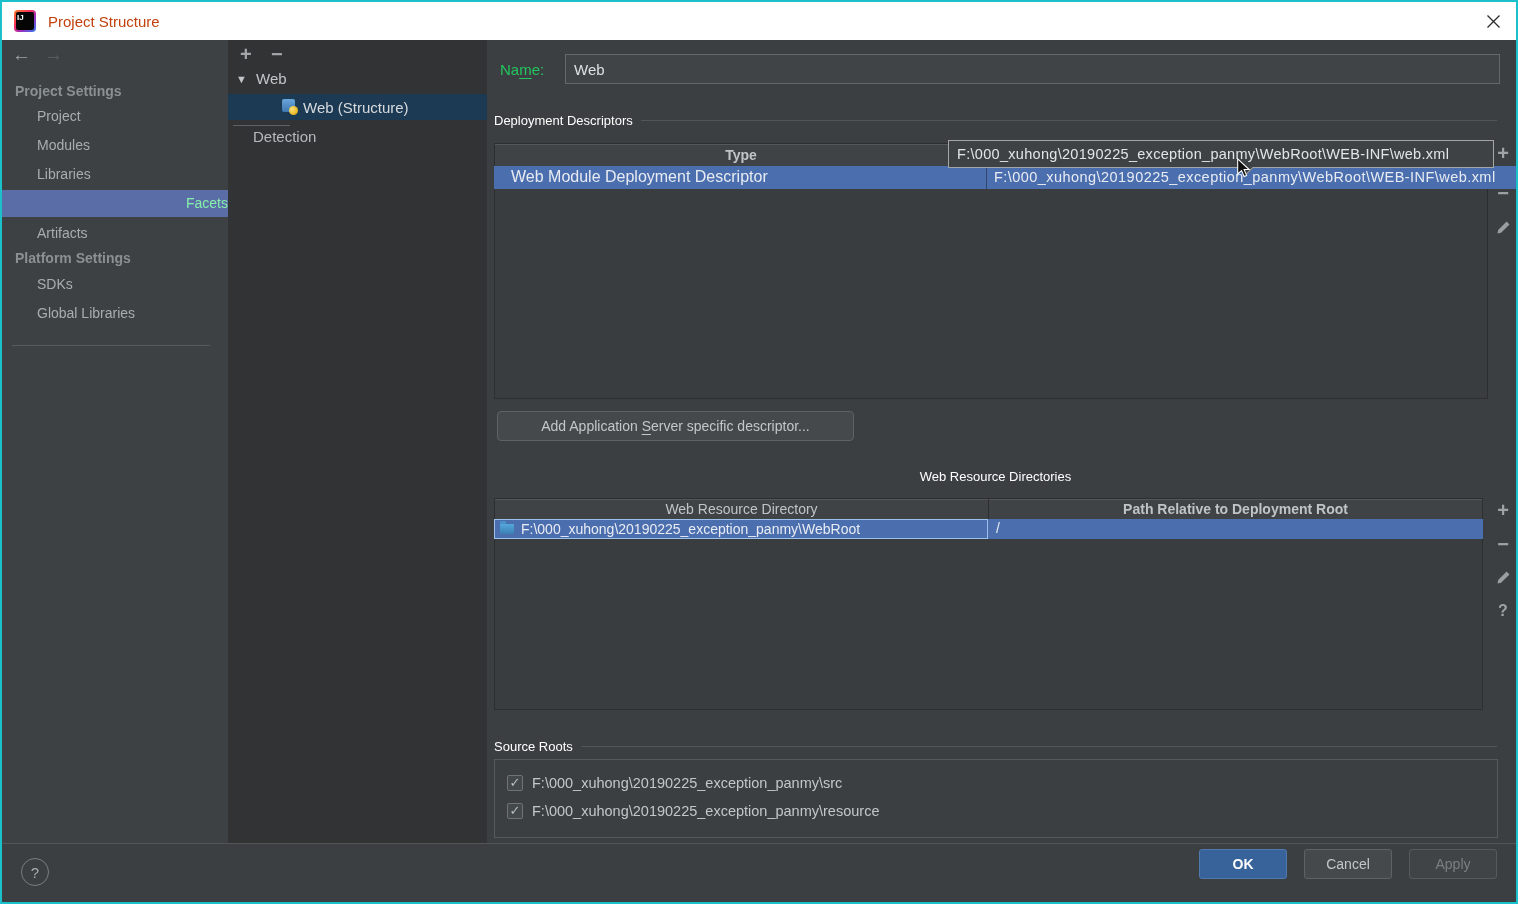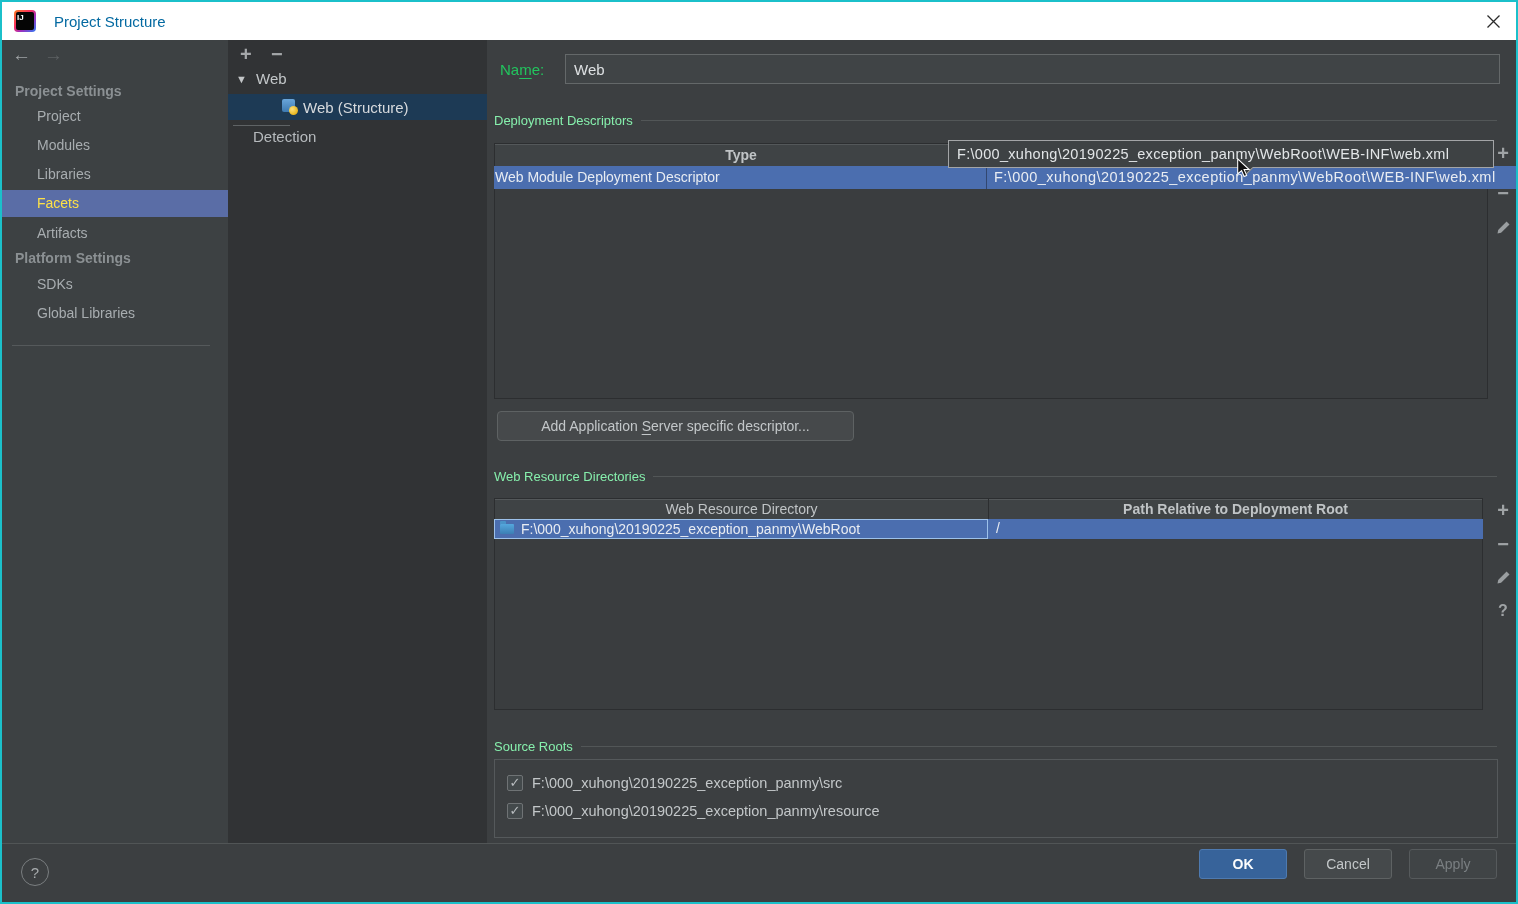--- a/index.html
+++ b/index.html
@@ -18,38 +18,38 @@
   }
   .app-logo {
     width:22px; height:22px; margin-left:12px; border-radius:4px;
     background:linear-gradient(135deg,#f97f21 0%, #fd2f5e 38%, #a12dbb 62%, #2f7bf5 100%);
     position:relative;
   }
   .app-logo::after {
     content:"IJ"; position:absolute; inset:2px; background:#050505; border-radius:2px;
     color:#fff; font-size:8px; font-weight:bold; line-height:9px; padding:1px 0 0 1px;
   }
-  .title-text { margin-left:18px; font-size:15px; color:#0369a1; }
+  .title-text { margin-left:12px; font-size:15px; color:#c2410c; }
   .close-btn { position:absolute; right:8px; top:4px; width:30px; height:30px;
     display:flex; align-items:center; justify-content:center; cursor:default; }
 
   
   .content { position:absolute; top:38px; left:0; right:0; height:805px; }
   .sidebar { position:absolute; left:0; top:0; width:226px; height:100%; background:#3d4143; }
   .treepanel { position:absolute; left:226px; top:0; width:259px; height:100%; background:#313335; }
   .main { position:absolute; left:485px; top:0; right:0; height:100%; background:#3c3f41; }
 
   
   .nav-arrow { position:absolute; font-size:19px; }
   .arrow-back { left:10px; top:4px; color:#a0a4a6; }
   .arrow-fwd { left:42px; top:4px; color:#5d6163; }
   .sb-header { position:absolute; left:13px; font-size:14px; font-weight:bold; color:#8b9093; }
   .sb-item { position:absolute; left:0; width:100%; padding-left:35px; font-size:14px;
     color:#a8adb0; line-height:27px; height:27px; }
-  .sb-item.selected { background:#5a6da6; color:#fde047; }
+  .sb-item.selected { background:#5a6da6; color:#86efac;text-align:right; }
   .sb-divider { position:absolute; left:10px; width:198px; height:1px; background:#55595b; }
 
   
   .tp-tool { position:absolute; font-size:20px; font-weight:bold; color:#a4a7a9; }
   .tree-arrow { position:absolute; left:8px; top:33px; font-size:11px; color:#c3c6c8; }
   .tree-root { position:absolute; left:28px; top:30px; font-size:15px; color:#c3c7c9; }
   .tree-sel-row { position:absolute; left:0; top:54px; width:100%; height:26px;
     background:#1d3a55; display:flex; align-items:center; }
   .facet-icon { position:relative; width:16px; height:16px; margin-left:54px; }
   .facet-icon .sq { position:absolute; left:0; top:0; width:13px; height:13px; border-radius:2px;
@@ -60,45 +60,45 @@
   .tree-sep { position:absolute; left:5px; top:85px; width:57px; height:1px; background:#5f6365; }
   .tree-detection { position:absolute; left:25px; top:88px; font-size:15px; color:#b6babd; }
 
   
   .name-label { position:absolute; left:13px; top:21px; font-size:15px; color:#22c55e; }
   .mnemo { text-decoration:underline; text-underline-offset:3px; }
   .name-input { position:absolute; left:78px; top:14px; width:935px; height:30px;
     background:#404446; border:1px solid #646869; color:#dde0e2; font-size:15px;
     padding:0 8px; font-family:"Liberation Sans", sans-serif; outline:none; }
 
-  .titled-sep { position:absolute; display:flex; align-items:center; font-size:13px; color:#86efac; }
+  .titled-sep { position:absolute; display:flex; align-items:center; font-size:13px; color:#ffffff; }
   .titled-sep .line { flex:1; height:1px; background:#525657; margin-left:8px; }
 
   .dd-sep { left:7px; top:73px; width:1003px; }
-  .wrd-sep { left:7px; top:429px; width:1003px; }
+  .wrd-sep { left:7px; top:429px; width:1003px;flex-direction:column; }
   .sr-sep { left:7px; top:699px; width:1003px; }
 
   .table { position:absolute; border:1px solid #2c2e30; background:#3a3d3f; }
   .table1 { left:7px; top:103px; width:994px; height:256px; }
   .table2 { left:7px; top:458px; width:989px; height:212px; }
   .thead { display:flex; height:23px; background:#3f4345;
     border-bottom:1px solid #2c2e30; box-shadow:inset 0 1px 0 #54585a; }
   .th { font-size:14px; color:#c0c4c6; text-align:center; line-height:22px;
     overflow:hidden; white-space:nowrap; }
   .table1 .th1 { width:493px; border-right:1px solid #2c2e30;font-weight:bold; }
   .table1 .th2 { flex:1; }
   .table2 .thead { height:21px; }
   .table2 .th { line-height:20px; }
   .table2 .th1 { width:494px; border-right:1px solid #2c2e30; }
   .table2 .th2 { flex:1;font-weight:bold; }
 
   .row1-overlay { position:absolute; left:7px; top:126px; right:0; height:23px;
     background:#4b6eaf; display:flex; z-index:3; }
   .row1-overlay .c1 { width:493px; border-right:1px solid rgba(20,25,35,.45);
-    font-size:14px; color:#e8ecf2; line-height:22px; padding-left:1px;
+    font-size:16px; color:#e8ecf2; line-height:22px; padding-left:17px;
     white-space:nowrap; overflow:hidden; }
   .row1-overlay .c2 { flex:1; font-size:14.5px; letter-spacing:.45px; color:#e8ecf2;
     line-height:22px; padding-left:7px; white-space:nowrap; overflow:hidden; }
 
   .row2 { position:absolute; left:7px; top:479px; width:989px; height:20px;
     background:#4b6eaf; display:flex; z-index:3; }
   .row2 .c1 { width:494px; border:1px solid #9dc1ea; display:flex; align-items:center;
     font-size:14px; color:#e8ecf2; white-space:nowrap; overflow:hidden; }
   .row2 .c2 { flex:1; font-size:14px; color:#e8ecf2; line-height:19px; padding-left:8px;
     white-space:nowrap; overflow:hidden; }

